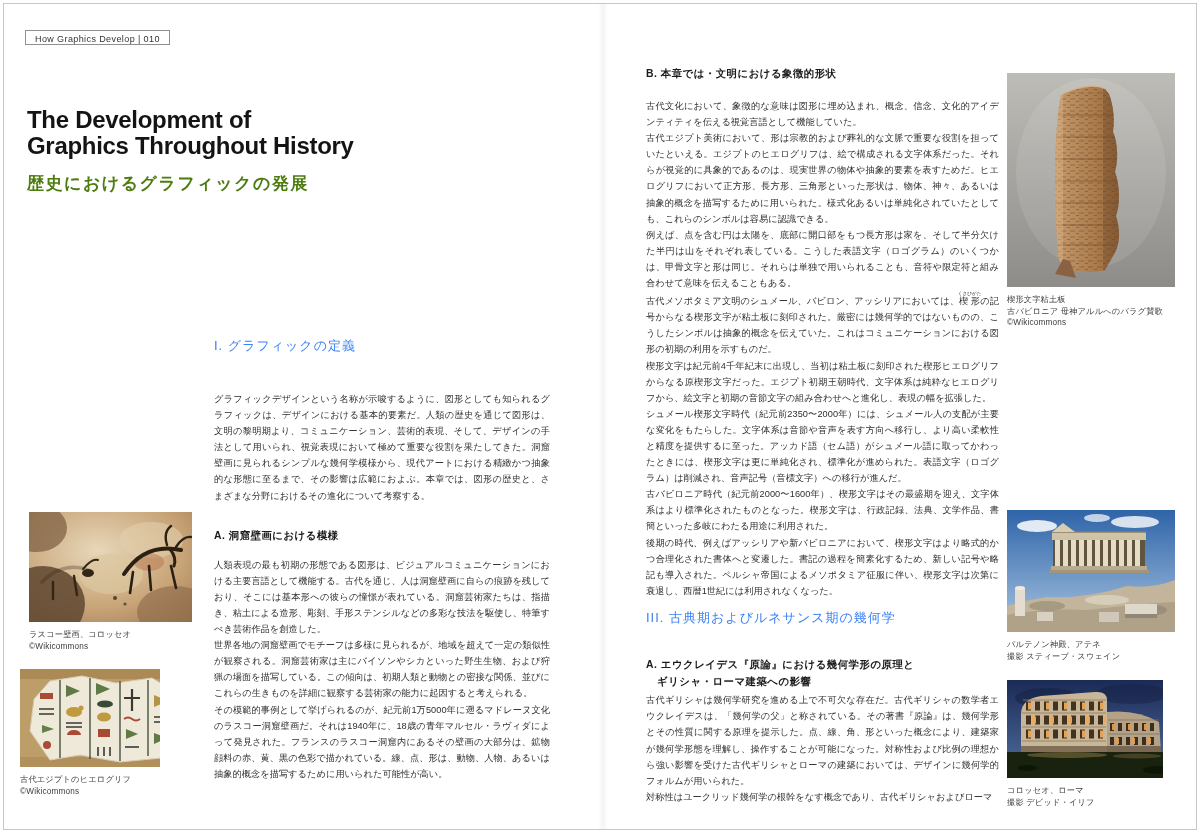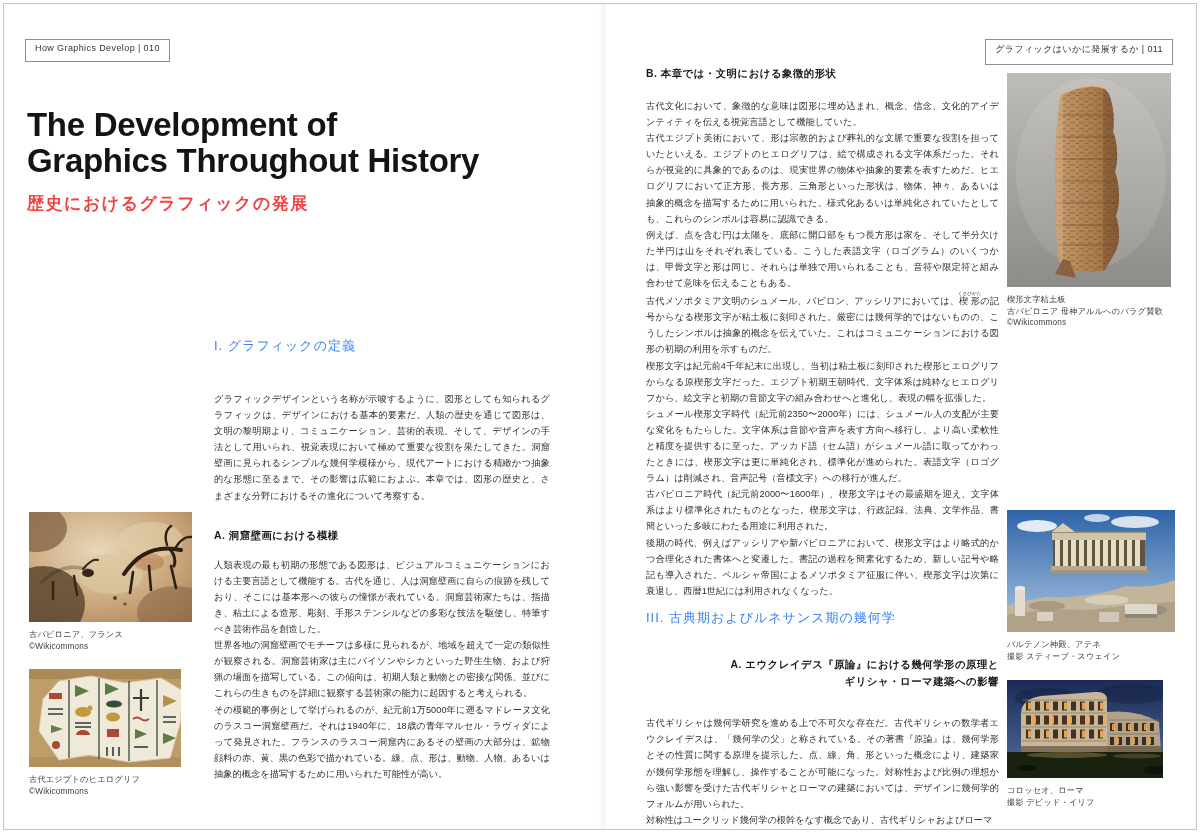--- a/index.html
+++ b/index.html
@@ -6,68 +6,67 @@
   body {
     width:1200px; height:833px; position:relative; background:#fff;
     font-family:"Liberation Sans","DejaVu Sans",sans-serif; color:#222;
     overflow:hidden;
   }
   .spread { position:absolute; left:3px; top:3px; right:3px; bottom:3px;
     border:1px solid #c6c6c6; background:#fff; }
   .fold { position:absolute; left:594px; top:0; width:10px; height:100%;
     background:linear-gradient(90deg, rgba(0,0,0,0) 0%, rgba(0,0,0,0.045) 50%, rgba(0,0,0,0) 100%); }
 
-  .badge { position:absolute; top:35px; border:1px solid #8f8f8f; padding:3px 9px 8px;
+  .badge { position:absolute; top:26px; border:1px solid #8f8f8f; padding:3px 9px 0;
     font-size:9px; letter-spacing:0.4px; color:#333; white-space:nowrap; background:#fff; }
   .badge-left { left:21px; }
   .badge-right { right:23px; }
 
   .title-block { position:absolute; left:23px; top:103px; }
-  h1 { margin:0; font-size:33px; line-height:1.1; letter-spacing:-0.3px; font-weight:bold; color:#141414; }
-  .jp-subtitle { margin-top:12px; font-size:17px; font-weight:bold; letter-spacing:1.5px; color:#ef4444;font-family:Liberation Serif, serif; }
+  h1 { margin:0; font-size:24px; line-height:1.1; letter-spacing:-0.3px; font-weight:bold; color:#141414; }
+  .jp-subtitle { margin-top:12px; font-size:17px; font-weight:bold; letter-spacing:1.5px; color:#4d7c0f;font-family:Liberation Serif, serif; }
 
   .sec { font-size:13px; font-weight:normal; letter-spacing:1px; margin:0; color:#3b82f6; }
   .sub { font-size:10.4px; font-weight:bold; letter-spacing:0.5px; margin:0; color:#1a1a1a; }
   .body { font-size:9.2px; line-height:16.1px; text-align:justify; margin:0;
     color:#2e2e2e; letter-spacing:0.05px; }
   ruby rt { font-size:4.6px; letter-spacing:0; color:#2e2e2e; }
 
   .col-left { position:absolute; left:210px; top:333px; width:336px; }
   .col-left .sec { margin-bottom:36px; }
   .sec2 { margin-top:27px; }
   .col-left .sub { margin:25px 0 14px; }
 
   .col-rightB { position:absolute; left:642px; top:63px; width:353px; }
   .col-rightB .sub { margin-bottom:17px; }
 
   .col-right3 { position:absolute; left:642px; top:605px; width:353px; }
   .col-right3 .sec { margin-bottom:30px; }
-  .col-right3 .subwrap { margin-bottom:25px; line-height:1.6;text-align:right; }
+  .col-right3 .subwrap { margin-bottom:2px; line-height:1.6; }
   .col-right3 .sub { display:block; }
   .sub-indent { padding-left:11px; }
 
   figure.fig { position:absolute; margin:0; }
   .fig .img { width:100%; overflow:hidden; line-height:0; }
   .fig svg { display:block; }
   .cap { font-size:8.2px; line-height:11.6px; color:#3c3c3c; margin-top:7px; letter-spacing:0.2px; }
 
   .fig-lascaux   { left:25px;   top:508px; width:163px; }
-  .fig-hiero     { left:25px;   top:665px; width:152px; }
-  .fig-tablet    { left:1003px; top:69px;  width:164px; }
+  .fig-hiero     { left:16px;   top:665px; width:140px; }
+  .fig-tablet    { left:1003px; top:69px;  width:188px; }
   .fig-parthenon { left:1003px; top:506px; width:168px; }
   .fig-colosseum { left:1003px; top:676px; width:156px; }
 </style>
 </head>
 <body>
 
 <div class="spread">
   <div class="fold"></div>
 
   <div class="badge badge-left">How Graphics Develop | 010</div>
-  <div class="badge badge-right">グラフィックはいかに発展するか | 011</div>
 
   <div class="title-block">
     <h1><span>The Development of</span><br><span>Graphics Throughout History</span></h1>
     <div class="jp-subtitle">歴史におけるグラフィックの発展</div>
   </div>
 
   <div class="col-left">
     <h2 class="sec">I. グラフィックの定義</h2>
     <p class="body">グラフィックデザインという名称が示唆するように、図形としても知られるグラフィックは、デザインにおける基本的要素だ。人類の歴史を通じて図形は、文明の黎明期より、コミュニケーション、芸術的表現、そして、デザインの手法として用いられ、視覚表現において極めて重要な役割を果たしてきた。洞窟壁画に見られるシンプルな幾何学模様から、現代アートにおける精緻かつ抽象的な形態に至るまで、その影響は広範におよぶ。本章では、図形の歴史と、さまざまな分野におけるその進化について考察する。</p>
     <h3 class="sub">A. 洞窟壁画における模様</h3>
@@ -99,21 +98,21 @@
         <path d="M104,60 l-3,21 M120,54 l2,24 M142,54 l5,22" stroke="#2c2013" stroke-width="2.6" fill="none" stroke-linecap="round"></path>
         <path d="M13,70 Q35,48 62,59" stroke="#33261656" stroke-width="3.4" fill="none" stroke-linecap="round" opacity="0.9"></path>
         <path d="M54,57 q9,-11 15,-9" stroke="#332616" stroke-width="2" fill="none" stroke-linecap="round"></path>
         <ellipse cx="59" cy="61" rx="6" ry="4" fill="#332616"></ellipse>
         <path d="M24,70 l0,17 M45,64 l3,19" stroke="#332616" stroke-width="2.4" fill="none" stroke-linecap="round"></path>
         <circle cx="86" cy="86" r="2" fill="#3a2a18" opacity="0.8"></circle>
         <circle cx="96" cy="92" r="1.6" fill="#3a2a18" opacity="0.7"></circle>
       </svg>
     </div>
     <figcaption class="cap">
-      <div>古バビロニア、フランス</div>
+      <div>ラスコー壁画、コロッセオ</div>
       <div>©Wikicommons</div>
     </figcaption>
   </figure>
 
   <figure class="fig fig-hiero">
     <div class="img">
       <svg width="163" height="98" viewBox="0 0 163 98" xmlns="http://www.w3.org/2000/svg">
         <rect width="163" height="98" fill="#bd9d68"></rect>
         <rect width="163" height="10" fill="#ab8a55"></rect>
         <rect y="88" width="163" height="10" fill="#b2905c"></rect>

